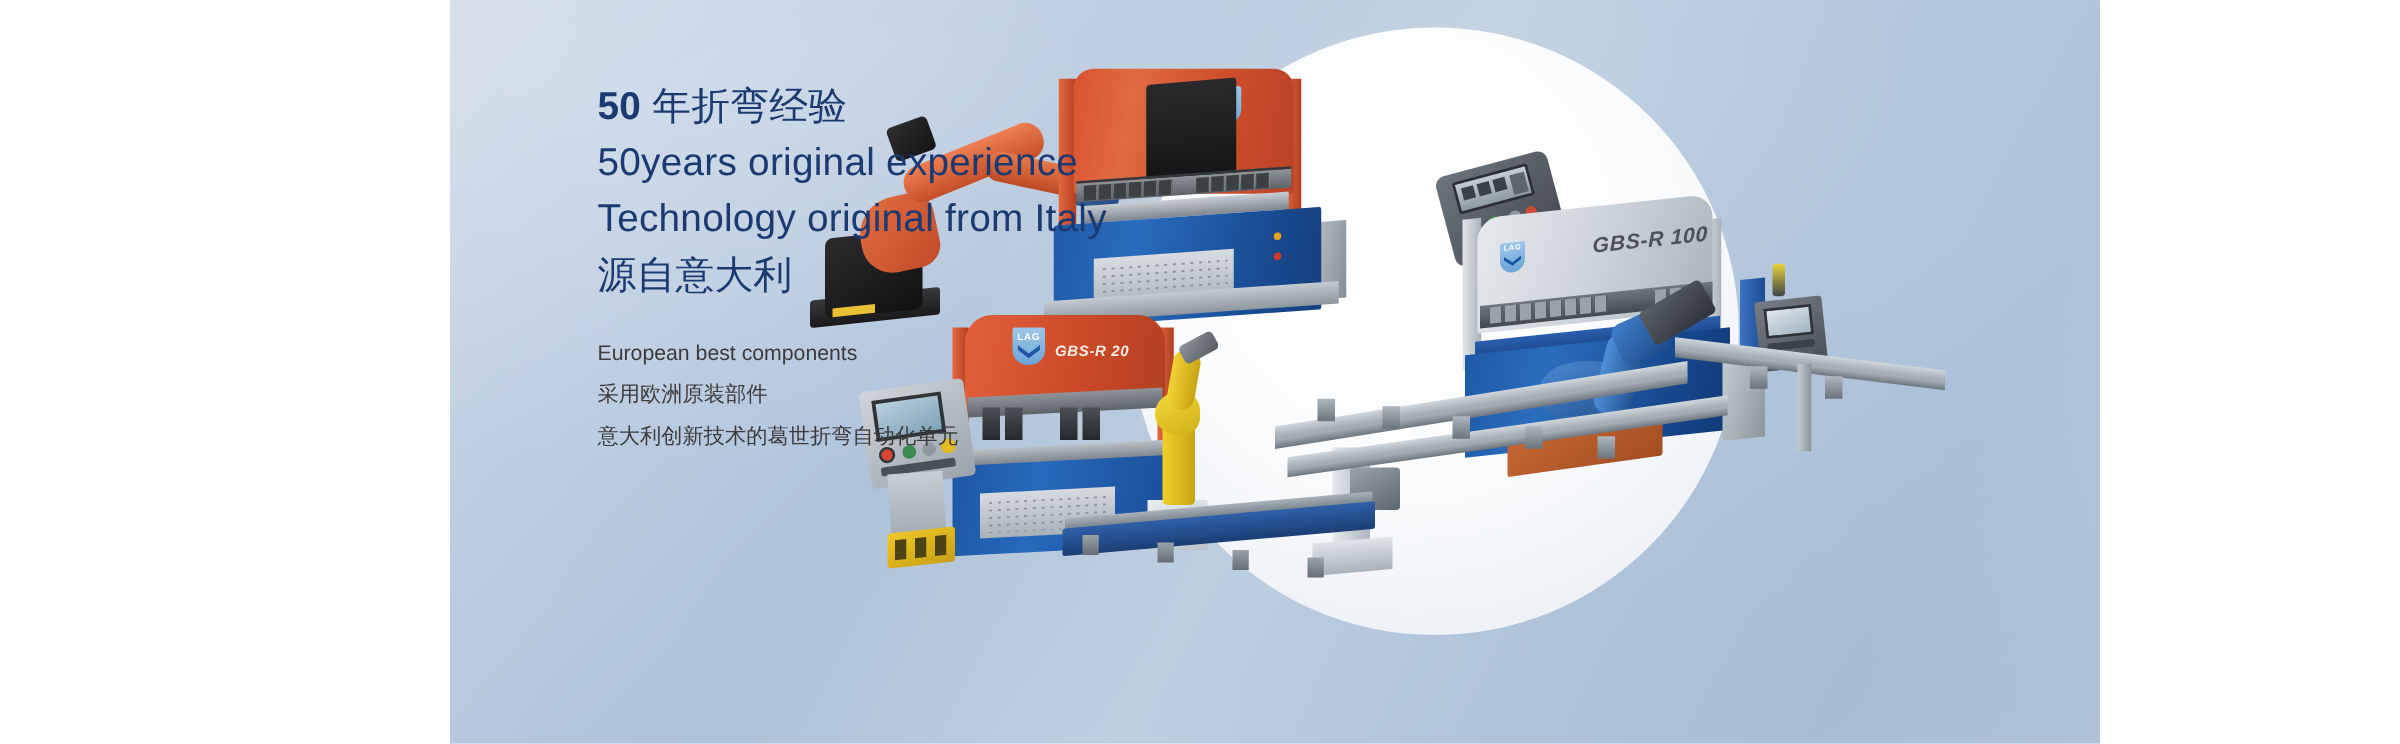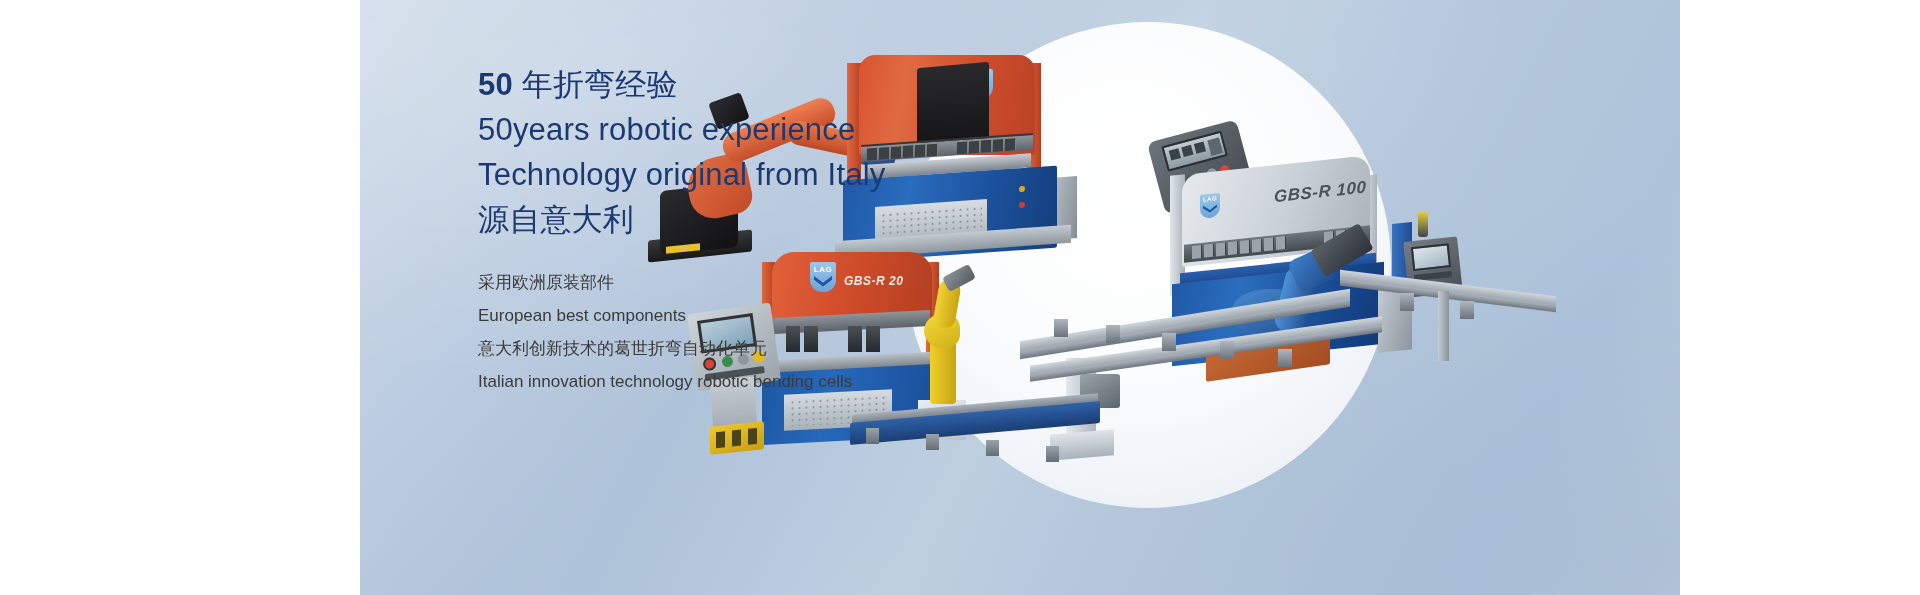--- a/index.html
+++ b/index.html
@@ -457,28 +457,27 @@
         <i class="clampC" style="left:320px;top:136px"></i>
         <i style="position:absolute;left:298px;top:126px;width:11px;height:70px;background:linear-gradient(90deg,#c4ccd3,#8a929a)"></i>
       </div>
 
     </div>
 
     <div id="copy">
 
       <div id="headline">
         <div class="head-line"><span class="bold">50</span><span> 年折弯经验</span></div>
-        <div class="head-line">50years robotic experience</div>
+        <div class="head-line">50years original experience</div>
         <div class="head-line">Technology original from Italy</div>
         <div class="head-line">源自意大利</div>
       </div>
 
       <div id="sublines">
+        <div class="sub-line">European best components</div>
         <div class="sub-line">采用欧洲原装部件</div>
-        <div class="sub-line">European best components</div>
         <div class="sub-line">意大利创新技术的葛世折弯自动化单元</div>
-        <div class="sub-line">Italian innovation technology robotic bending cells</div>
       </div>
 
     </div>
 
   </div>
 </div>
 
 </body></html>

